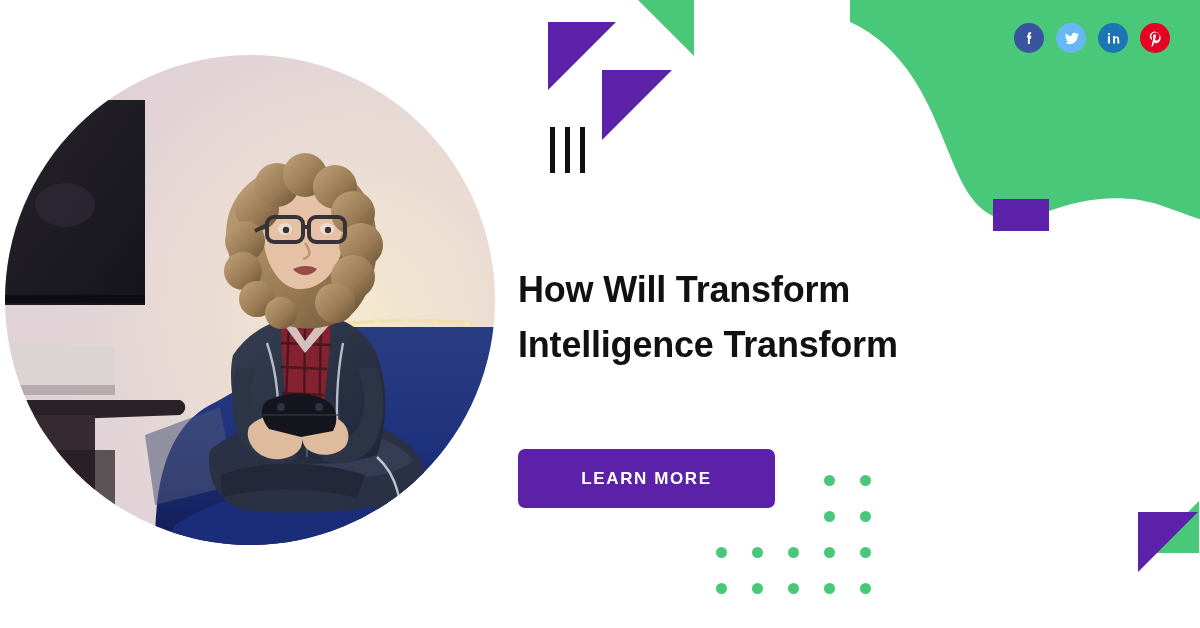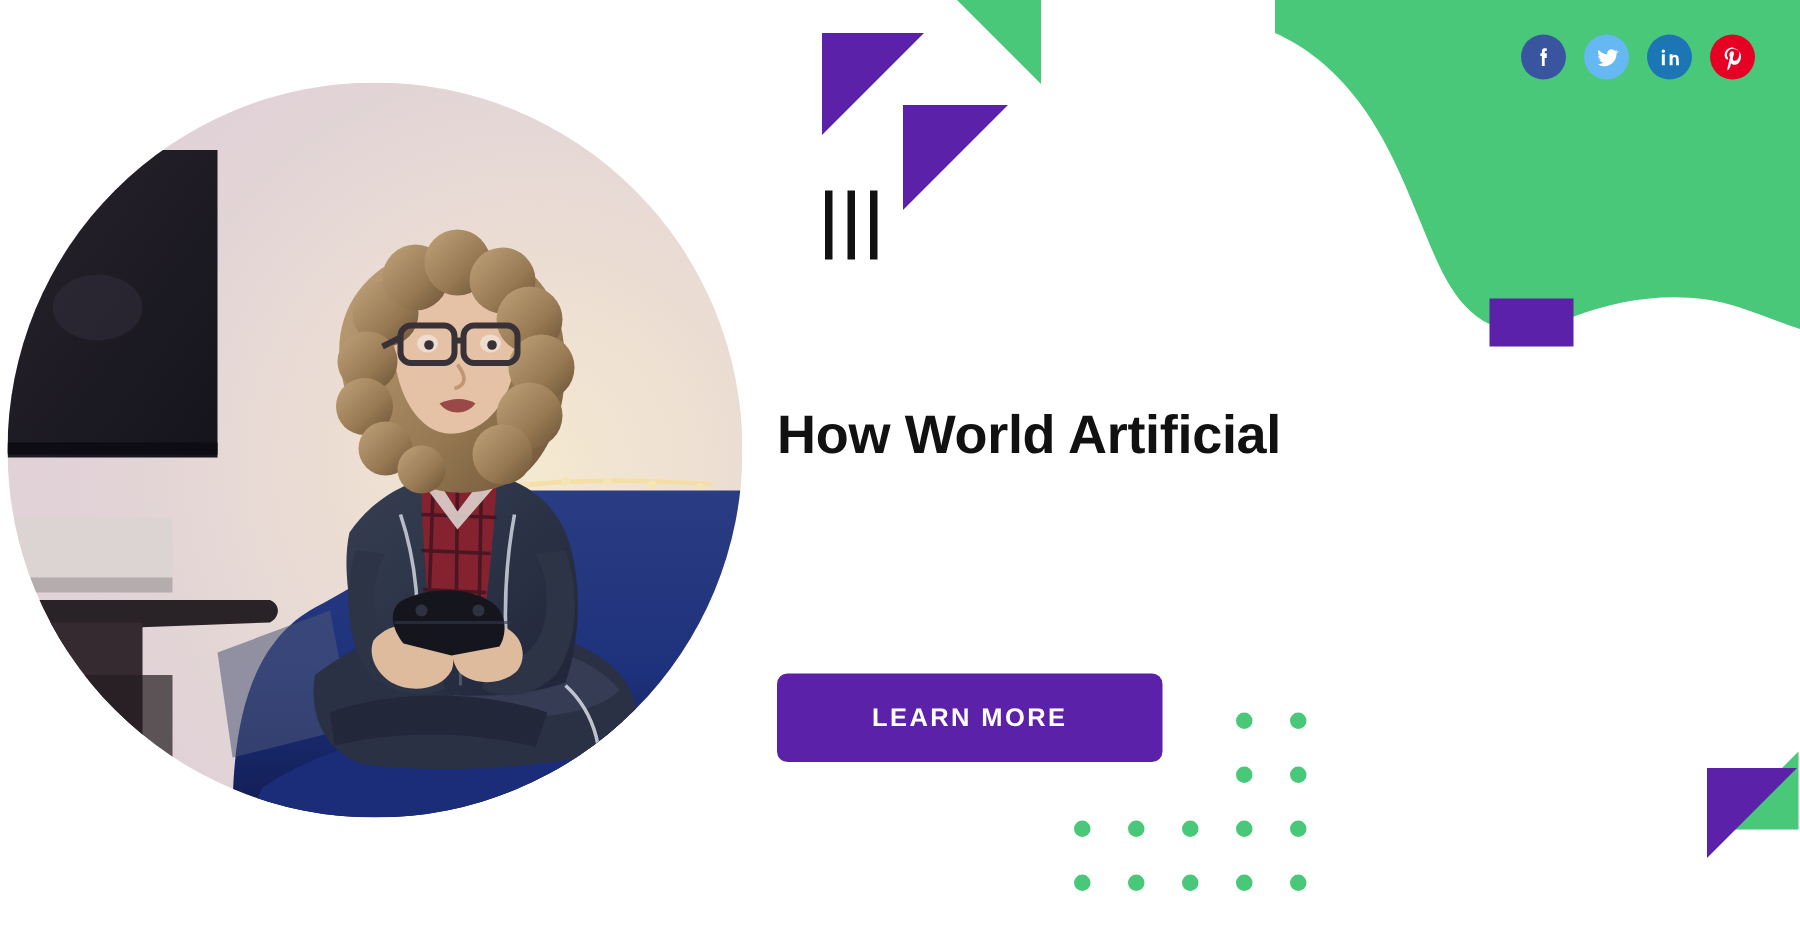--- a/index.html
+++ b/index.html
@@ -365,21 +365,22 @@
       </g>
 
       <path d="M372 402 C392 420 400 450 392 478" stroke="#E3E6EE" stroke-width="2.4" fill="none" opacity="0.85"></path>
 
       <circle cx="245" cy="245" r="245" fill="none"></circle>
       <rect x="0" y="0" width="490" height="490" fill="#2A1E3C" opacity="0.05"></rect>
     </svg>
   </div>
 
   <h1 class="headline">
-    <span class="hl-line">How World Artificial</span>
+    <span class="hl-line">How Will Transform</span>
+    <span class="hl-line">Intelligence Transform</span>
   </h1>
 
   <button class="cta-button">LEARN MORE</button>
 
   <div class="dot-grid">
     <span class="dot hidden"></span>
     <span class="dot hidden"></span>
     <span class="dot hidden"></span>
     <span class="dot"></span>
     <span class="dot"></span>

